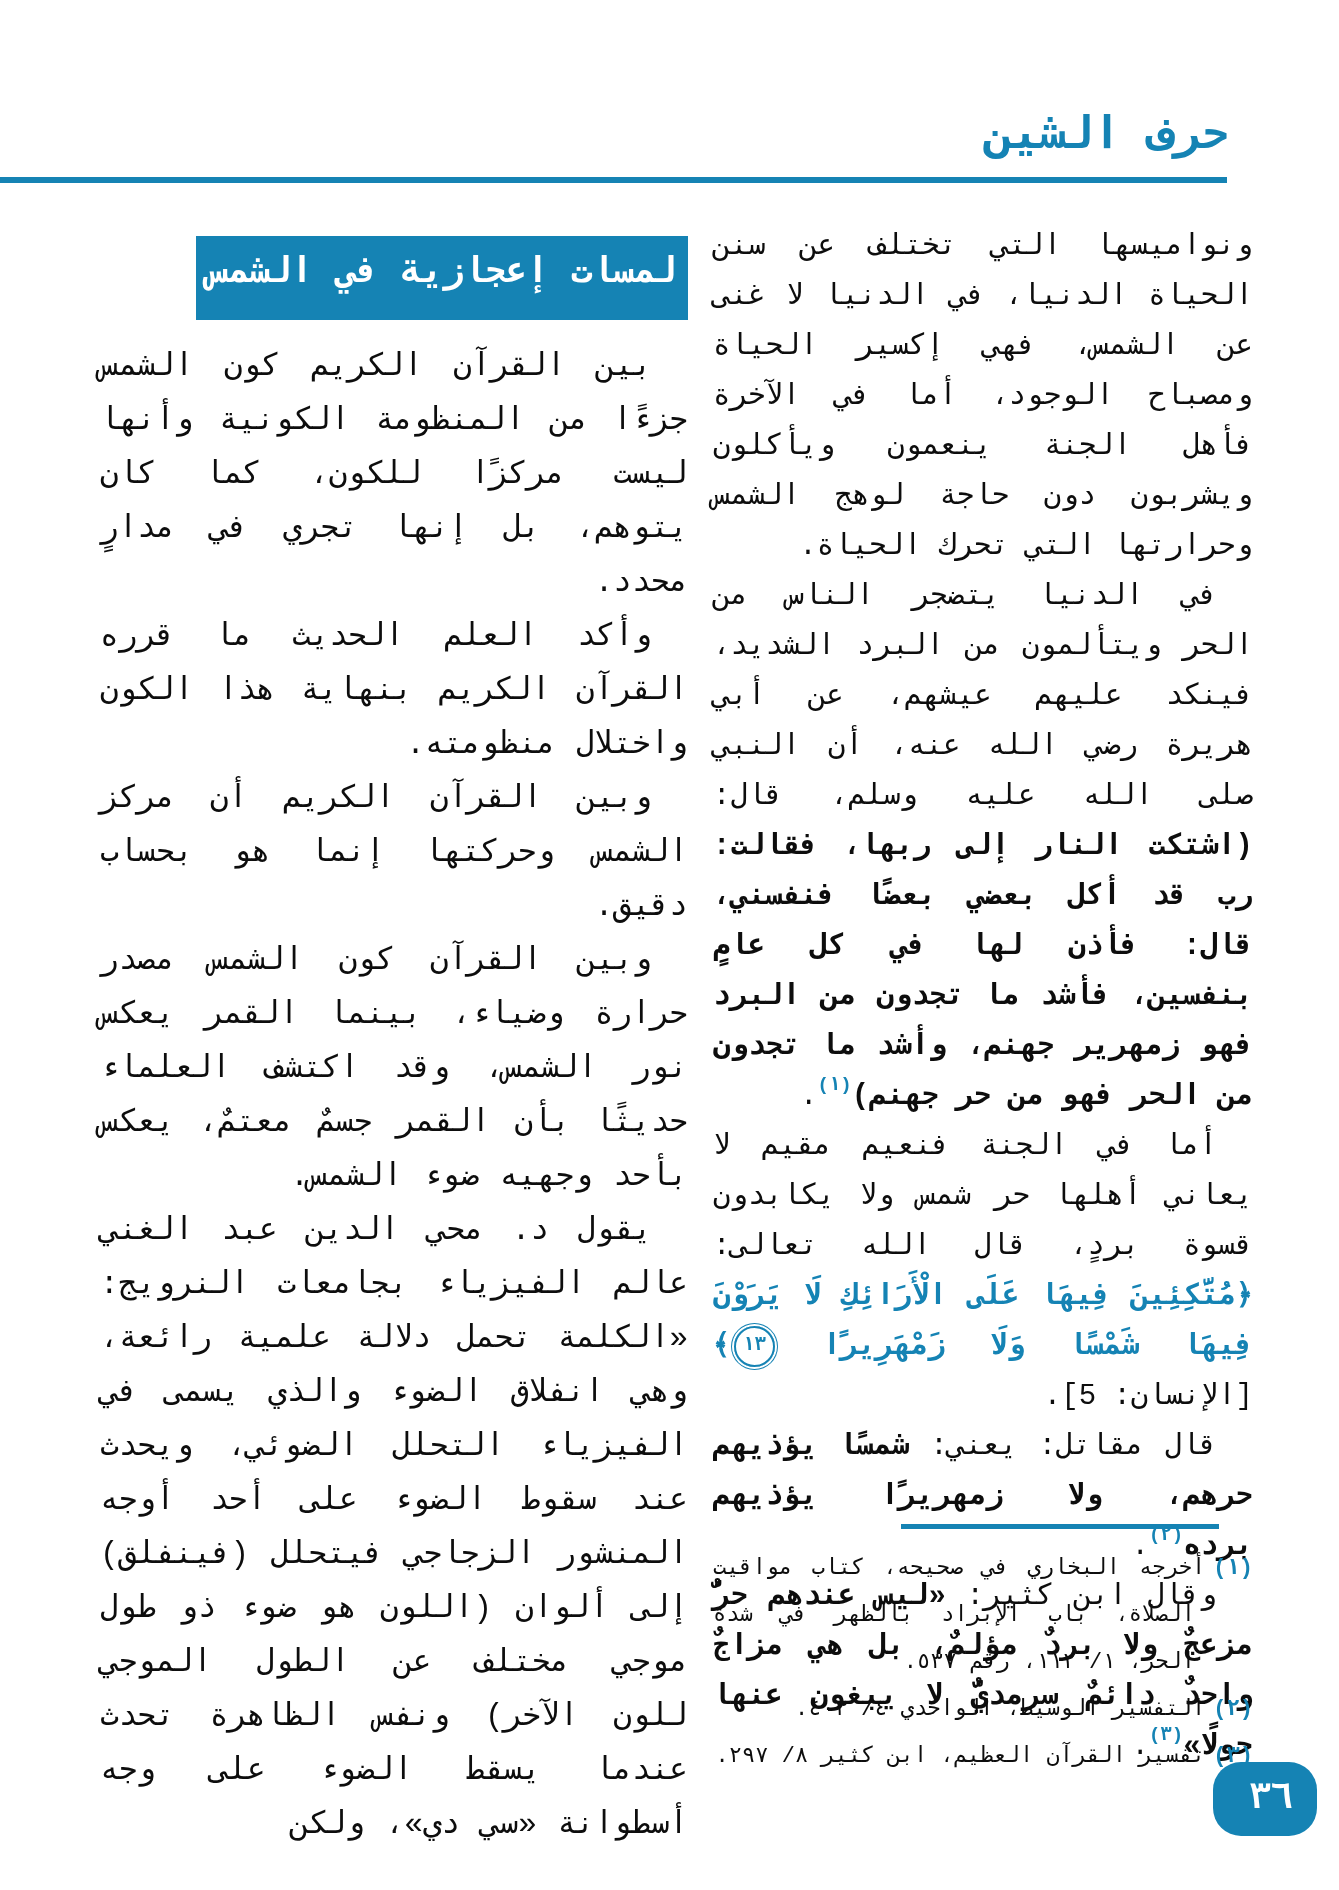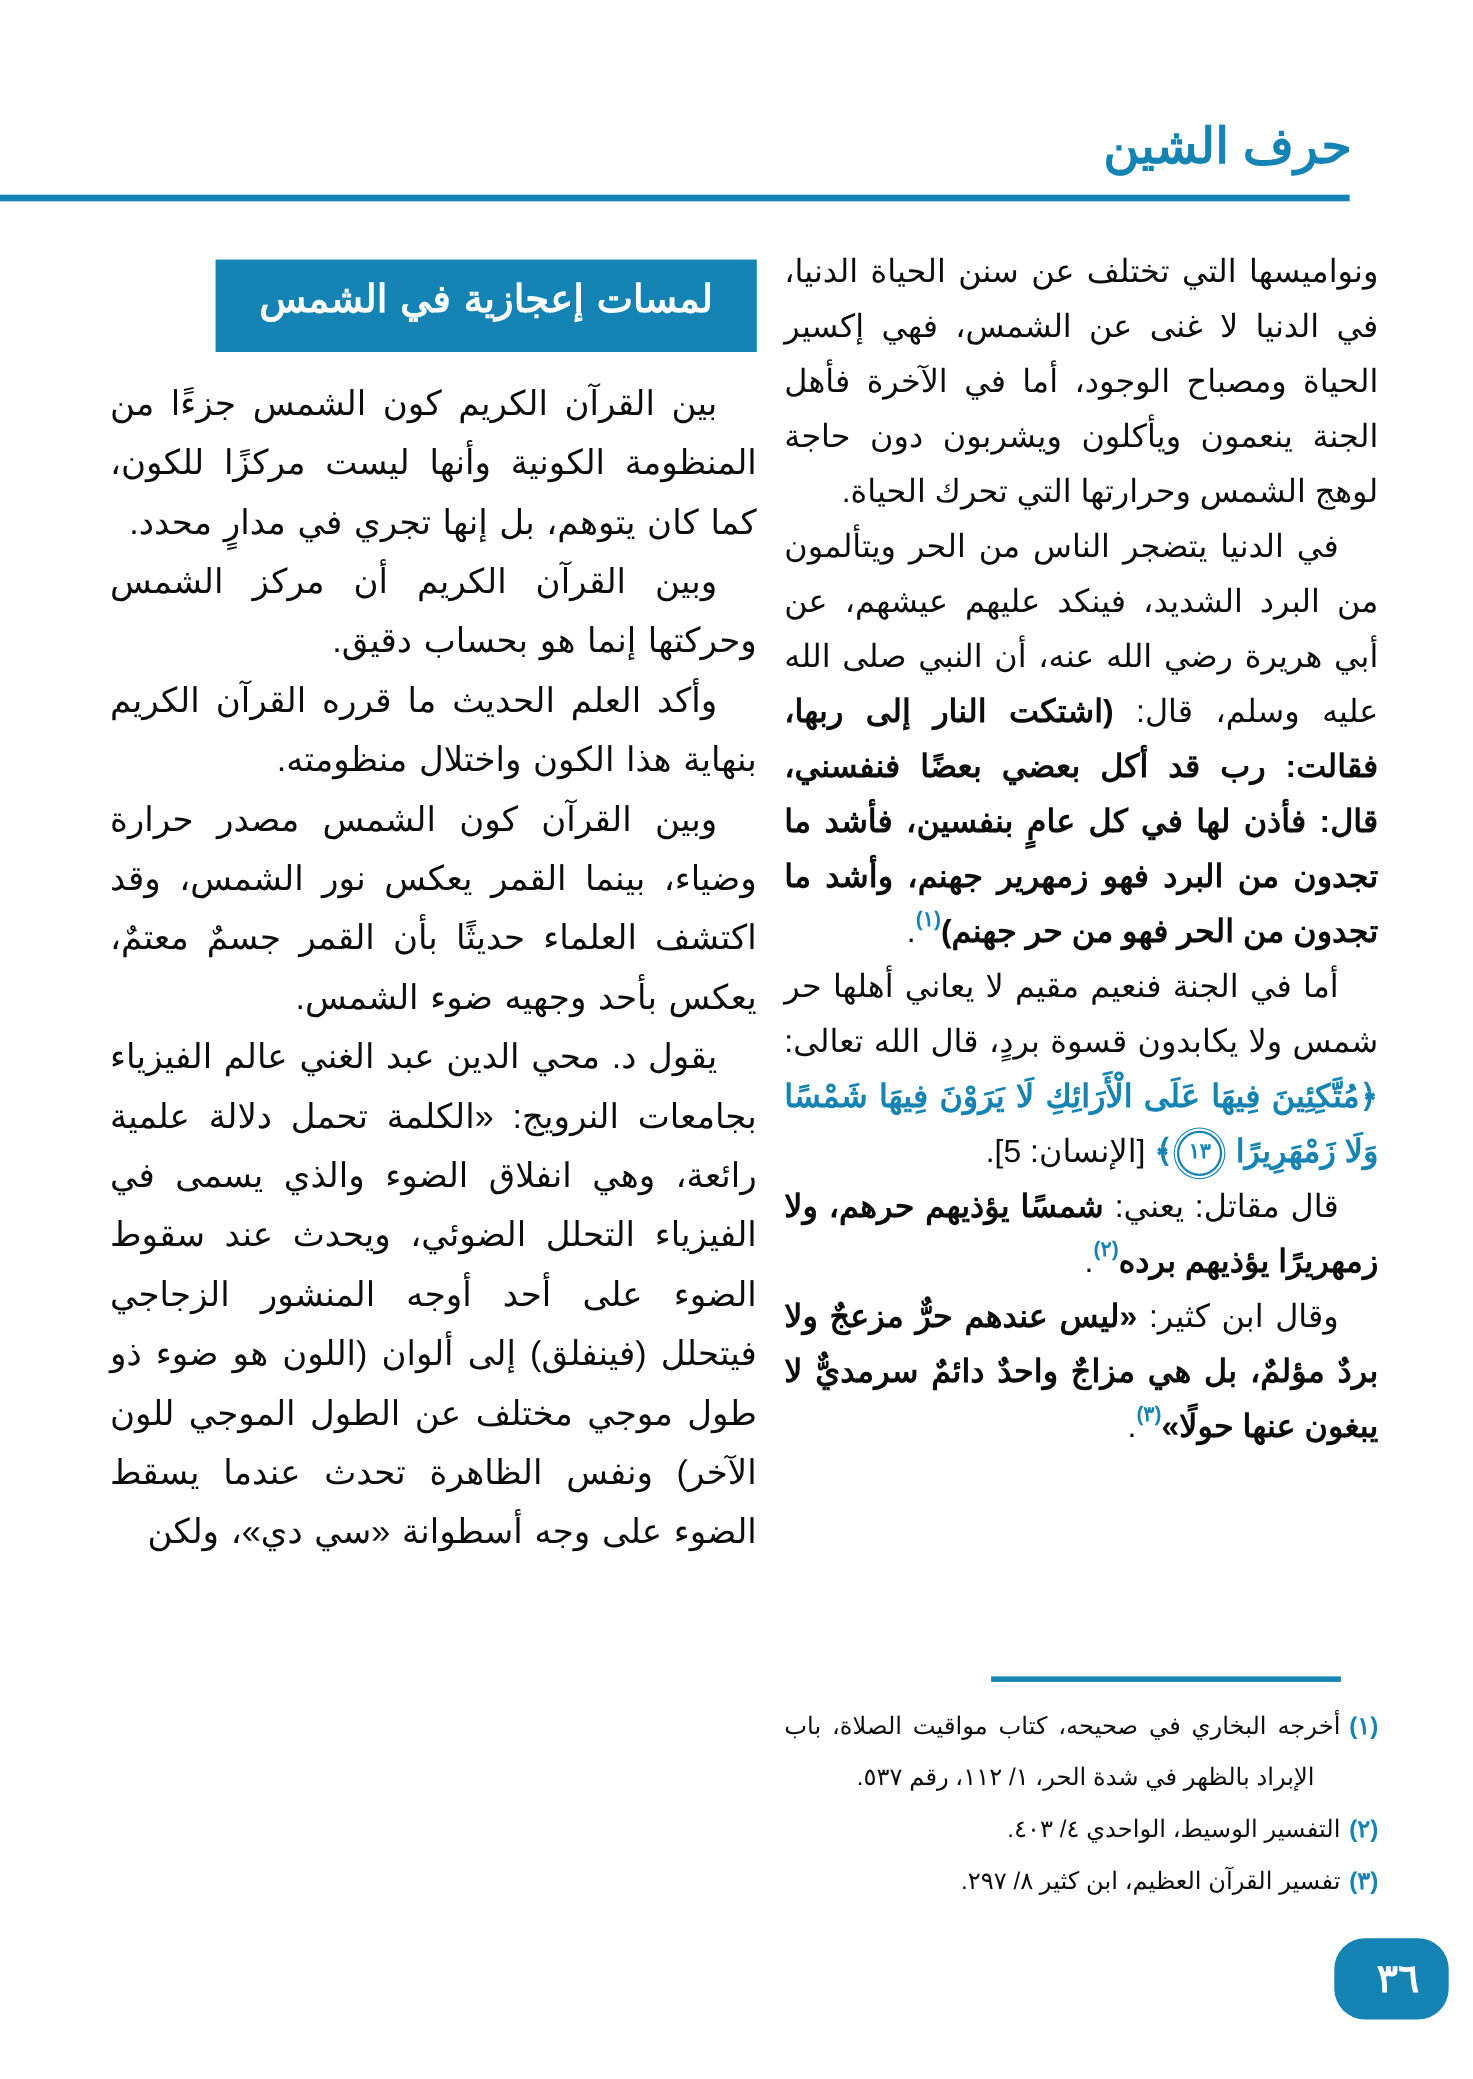--- a/index.html
+++ b/index.html
@@ -1,20 +1,20 @@
 <!DOCTYPE html>
 <html lang="ar" dir="rtl" style="--accent: #1583b4;"><head>
 <meta charset="utf-8">
 <style>
   :root { --accent: #1583b4; }
   html,body { margin:0; padding:0; background:#e8e8e8; }
   .page {
     position:relative; width:1339px; height:1890px; margin:0 auto;
     background:#ffffff; overflow:hidden;
-    font-family:Liberation Sans, sans-serif; direction:rtl; color:#0d0d0d;
+    font-family:Liberation Mono, monospace; direction:rtl; color:#0d0d0d;
   }
   .chapter-title {
     position:absolute; top:106px; right:110px;
     color:var(--accent); font-size:45px; font-weight:bold;
     letter-spacing:-1px;
   }
   .header-rule {
     position:absolute; top:177px; left:0; width:1227px; height:6px;
     background:var(--accent);
   }
@@ -80,22 +80,22 @@
       <p class="para indent"><span class="seg-normal">قال مقاتل: يعني: </span><span class="seg-bold">شمسًا يؤذيهم حرهم، ولا زمهريرًا يؤذيهم برده</span><span class="seg-ref">(٢)</span><span class="seg-normal">.</span></p>
       <p class="para indent"><span class="seg-normal">وقال ابن كثير: </span><span class="seg-bold">«ليس عندهم حرٌّ مزعجٌ ولا بردٌ مؤلمٌ، بل هي مزاجٌ واحدٌ دائمٌ سرمديٌّ لا يبغون عنها حولًا»</span><span class="seg-ref">(٣)</span><span class="seg-normal">.</span></p>
     </div>
 
   <div class="col col-left">
     <div class="section-title-box">
       <span>لمسات إعجازية في الشمس</span>
     </div>
     <div>
         <p class="para indent"><span class="seg-normal">بين القرآن الكريم كون الشمس جزءًا من المنظومة الكونية وأنها ليست مركزًا للكون، كما كان يتوهم، بل إنها تجري في مدارٍ محدد.</span></p>
+        <p class="para indent"><span class="seg-normal">وأكد العلم الحديث ما قرره القرآن الكريم بنهاية هذا الكون واختلال منظومته.</span></p>
         <p class="para indent"><span class="seg-normal">وبين القرآن الكريم أن مركز الشمس وحركتها إنما هو بحساب دقيق.</span></p>
-        <p class="para indent"><span class="seg-normal">وأكد العلم الحديث ما قرره القرآن الكريم بنهاية هذا الكون واختلال منظومته.</span></p>
         <p class="para indent"><span class="seg-normal">وبين القرآن كون الشمس مصدر حرارة وضياء، بينما القمر يعكس نور الشمس، وقد اكتشف العلماء حديثًا بأن القمر جسمٌ معتمٌ، يعكس بأحد وجهيه ضوء الشمس.</span></p>
         <p class="para indent"><span class="seg-normal">يقول د. محي الدين عبد الغني عالم الفيزياء بجامعات النرويج: «الكلمة تحمل دلالة علمية رائعة، وهي انفلاق الضوء والذي يسمى في الفيزياء التحلل الضوئي، ويحدث عند سقوط الضوء على أحد أوجه المنشور الزجاجي فيتحلل (فينفلق) إلى ألوان (اللون هو ضوء ذو طول موجي مختلف عن الطول الموجي للون الآخر) ونفس الظاهرة تحدث عندما يسقط الضوء على وجه أسطوانة «سي دي»، ولكن</span></p>
       </div>
   </div>
 
   <div class="footnotes-block">
     <div class="footnotes-sep"></div>
     <div>
         <div class="footnote"><span class="fn-num">(١)</span><span>أخرجه البخاري في صحيحه، كتاب مواقيت الصلاة، باب الإبراد بالظهر في شدة الحر، ١/ ١١٢، رقم ٥٣٧.</span></div>
         <div class="footnote"><span class="fn-num">(٢)</span><span>التفسير الوسيط، الواحدي ٤/ ٤٠٣.</span></div>

